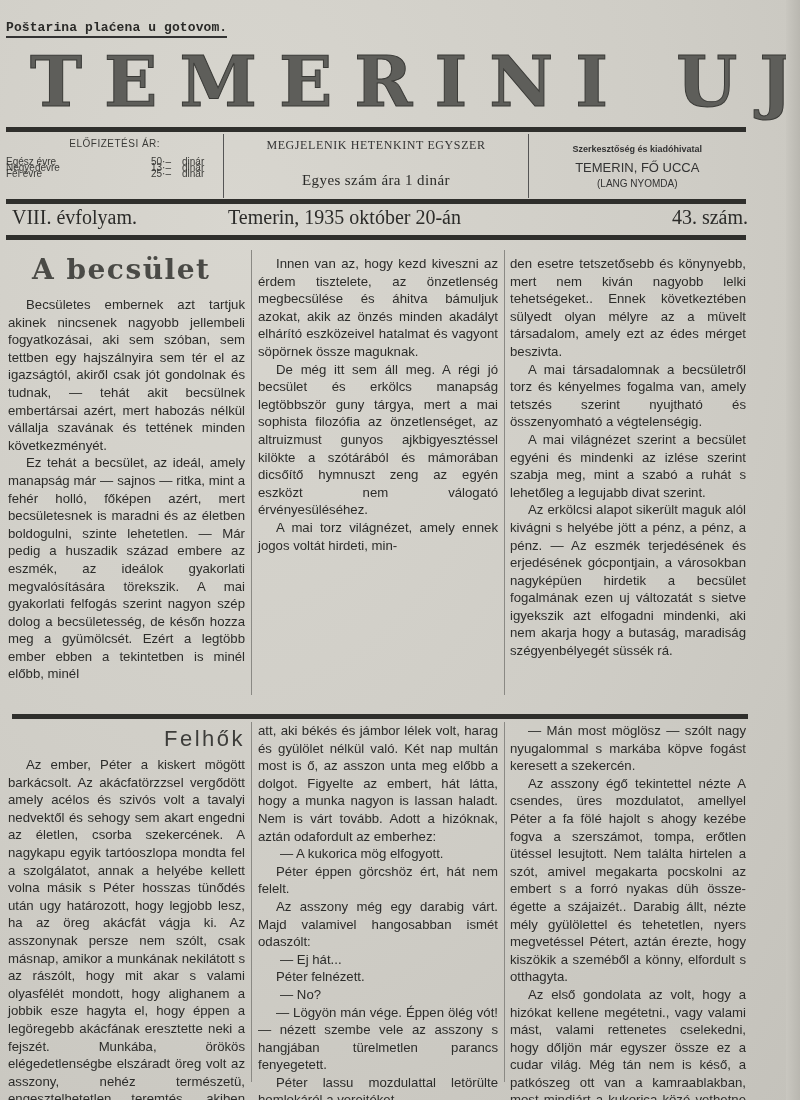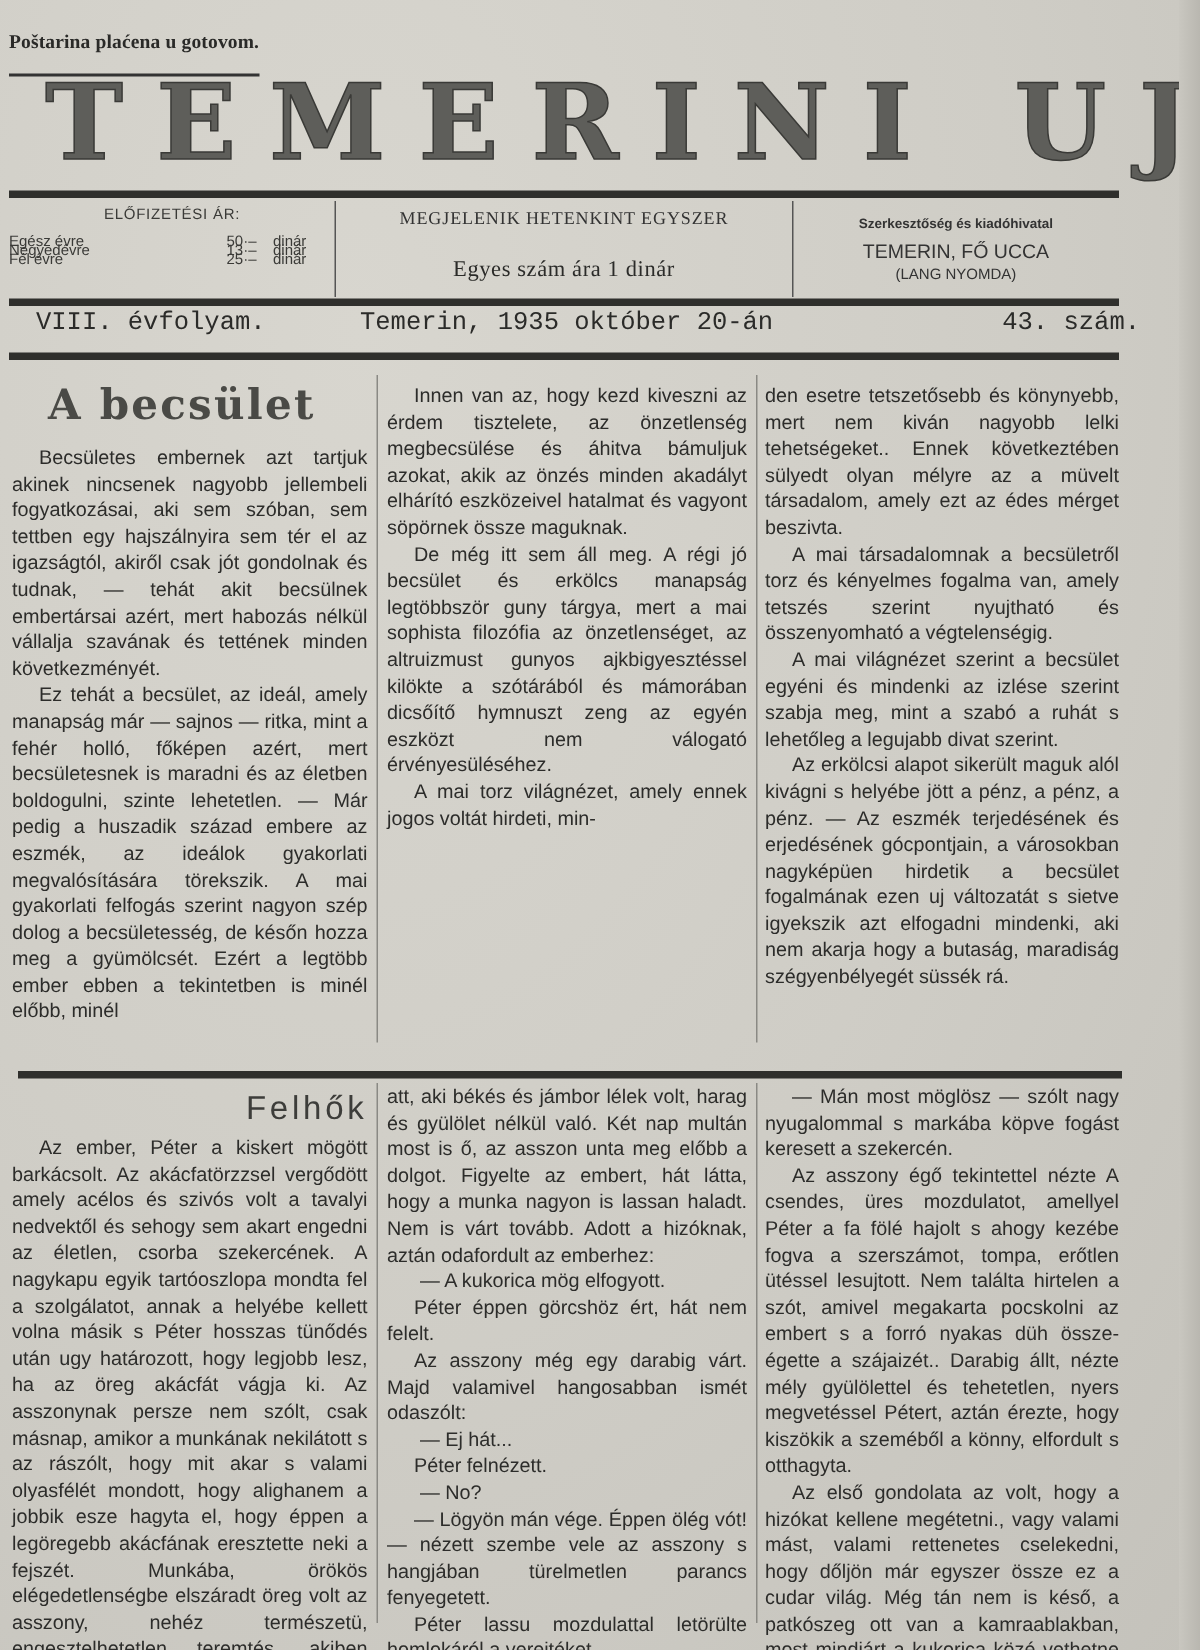--- a/index.html
+++ b/index.html
@@ -13,22 +13,22 @@
   .page {
     position: absolute; left: 0; top: 0; width: 800px; height: 1100px;
     background: radial-gradient(ellipse at 30% 20%, #d8d6cf 0%, #cfcdc6 55%, #c4c2bb 100%);
   }
   .right-edge {
     position: absolute; right: 0; top: 0; width: 14px; height: 1100px;
     background: linear-gradient(to right, #c9c7c0, #b9b7b0);
   }
   .postage {
     position: absolute; left: 6px; top: 20px;
-    font-family: Liberation Serif, serif; font-weight: bold; font-size: 13px;
-    color: #2a2a28; border-bottom: 2px solid #333; padding-bottom: 13px;
+    font-family: Liberation Mono, monospace; font-weight: bold; font-size: 13px;
+    color: #2a2a28; border-bottom: 2px solid #333; padding-bottom: 1px;
     letter-spacing: 0.1px;
   }
   .masthead {
     position: absolute; left: 30px; top: 42px; width: 720px; height: 80px;
     font-family: "DejaVu Serif", serif; font-size: 70px; line-height: 80px;
     color: #5e5e5a; letter-spacing: 22px; text-align: left;
     font-weight: bold;
     -webkit-text-stroke: 1px #3a3a37;
     white-space: nowrap;
   }
@@ -70,22 +70,22 @@
   }
   .c3 .l2 {
     position: absolute; left: 0; right: 0; top: 26px; text-align: center;
     font-family: "Liberation Sans", sans-serif; font-size: 13px; color: #333;
   }
   .c3 .l3 {
     position: absolute; left: 0; right: 0; top: 44px; text-align: center;
     font-family: "Liberation Sans", sans-serif; font-size: 10px; color: #333;
   }
   .dateline {
-    position: absolute; left: 22px; top: 206px; width: 740px; height: 24px;
-    font-family: Liberation Mono, monospace; font-size: 17px; color: #2b2b29;
+    position: absolute; left: 10px; top: 206px; width: 740px; height: 24px;
+    font-family: Liberation Serif, serif; font-size: 20px; color: #2b2b29;
   }
   .dateline .vol { position: absolute; left: 2px; top: 0; }
   .dateline .date { position: absolute; left: 218px; top: 0; }
   .dateline .num { position: absolute; right: 2px; top: 0; }
 
   .col {
     position: absolute; font-family: "Liberation Sans", sans-serif;
     font-size: 13.2px; line-height: 17.6px; color: #2c2c2a;
     text-align: justify;
   }

